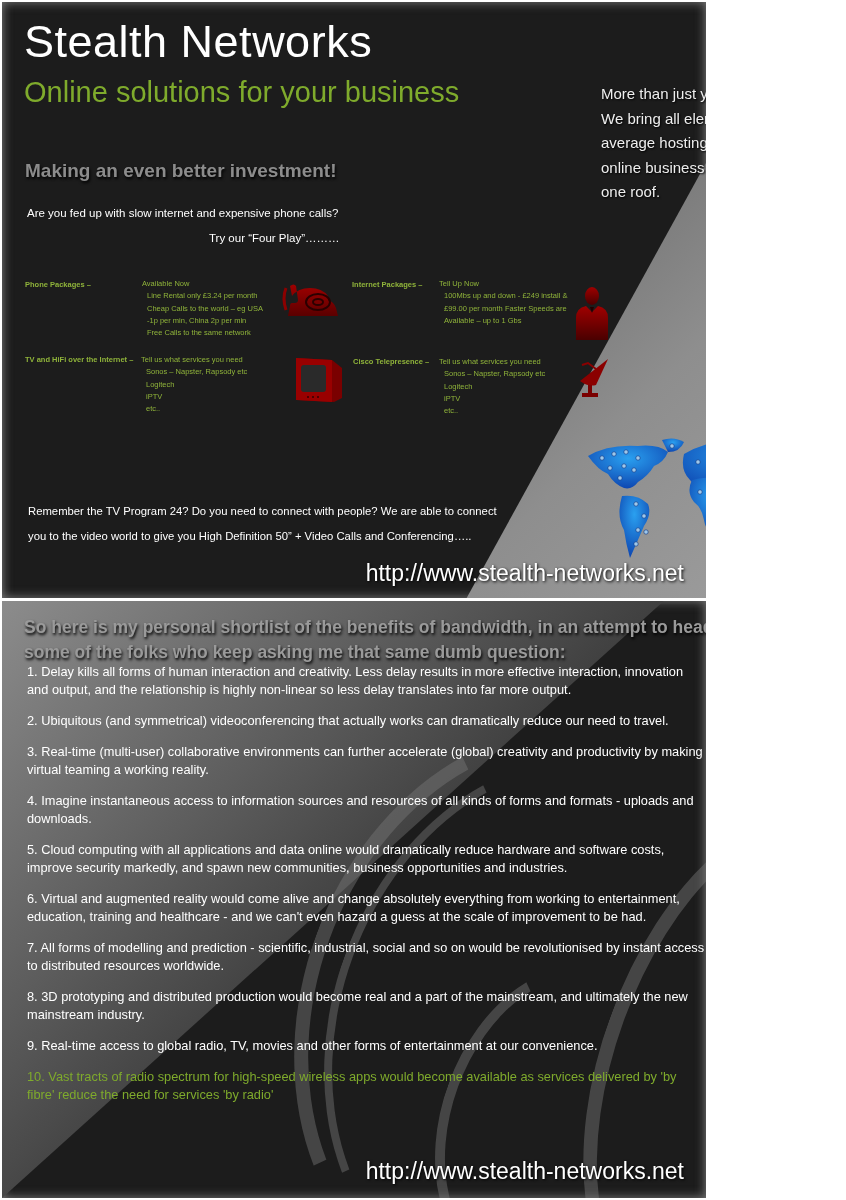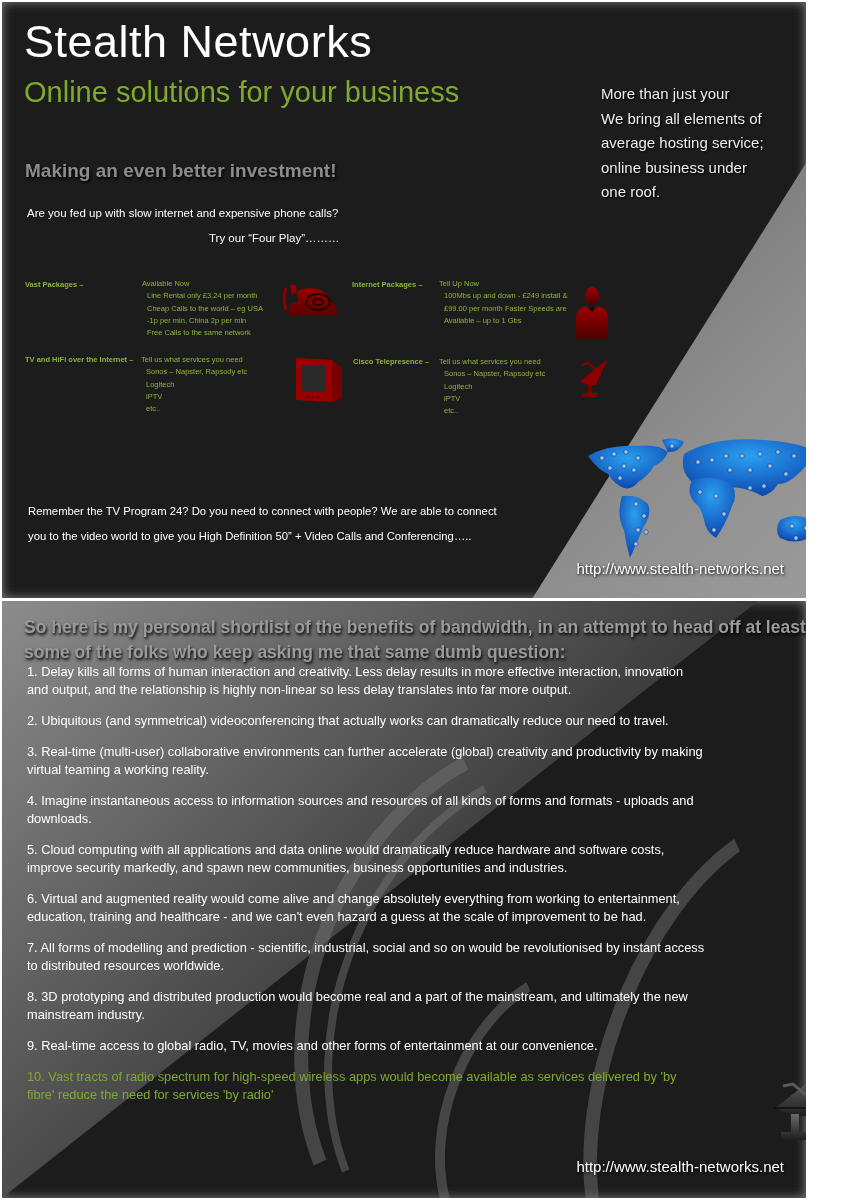--- a/index.html
+++ b/index.html
@@ -1,19 +1,19 @@
 <!DOCTYPE html>
 <html><head>
 <meta charset="utf-8">
 <style>
   html, body { margin: 0; padding: 0; background: #ffffff; }
   body { width: 846px; height: 1200px; position: relative; overflow: hidden; font-family: "Liberation Sans", sans-serif; }
 
   .panel {
-    position: absolute; left: 2px; width: 804px; overflow: hidden;
+    position: absolute; left: 2px; width: 704px; overflow: hidden;
     background: #1c1c1c;
     box-shadow: inset 8px 0 10px -6px rgba(120,120,120,0.8), inset -8px 0 10px -6px rgba(120,120,120,0.8), inset 0 -8px 10px -6px rgba(120,120,120,0.7), inset 0 8px 10px -6px rgba(120,120,120,0.7);
   }
   #panel-top { top: 2px; height: 596px; }
   #panel-bottom { top: 601px; height: 597px; }
   .diag-top-bg {
     position: absolute; inset: 0;
     clip-path: polygon(100% 27%, 100% 100%, 66% 100%);
     background: linear-gradient(135deg, #2d2d2d 0%, #5a5a5a 40%, #8e8e8e 80%, #9a9a9a 100%);
   }
@@ -36,21 +36,21 @@
   .intro { position: absolute; left: 25px; top: 205px; font-size: 11.5px; color: #ffffff; }
   .tryour { position: absolute; left: 207px; top: 230px; font-size: 11.5px; color: #ffffff; }
 
   .pkg-label { position: absolute; font-size: 7.5px; font-weight: bold; color: #8fb33a; }
   .pkg-lines { position: absolute; font-size: 7.5px; line-height: 12.3px; color: #8fb33a; }
   .pkg-lines .first { margin-left: -5px; }
 
   .icon-red { position: absolute; }
 
   .tvpara { position: absolute; left: 26px; top: 497px; font-size: 11.3px; line-height: 25px; color: #ffffff; }
-  .url { position: absolute; right: 22px; font-size: 15px; color: #ffffff; text-shadow: 1px 1px 3px #000; }
+  .url { position: absolute; right: 22px; font-size: 23px; color: #ffffff; text-shadow: 1px 1px 3px #000; }
 
   .map { position: absolute; left: 578px; top: 432px; width: 244px; height: 128px; }
 
   .b-headline { position: absolute; left: 22px; top: 615px; width: 810px; font-size: 17.5px; line-height: 25px; font-weight: bold; color: #9a9a9a; text-shadow: 1px 2px 3px #000; }
   .benefits { position: absolute; left: 25px; top: 674px; width: 680px; }
   .benefit { font-size: 12.8px; line-height: 18px; color: #ffffff; margin-bottom: 13px; }
   .benefit.green { color: #7fab2c; }
   .dish { position: absolute; left: 755px; top: 1068px; width: 80px; height: 80px; }
 </style>
 </head>
@@ -67,21 +67,21 @@
     <div>We bring all elements of</div>
     <div>average hosting service;</div>
     <div>online business under</div>
     <div>one roof.</div>
   </div>
 
   <div class="headline">Making an even better investment!</div>
   <div class="intro">Are you fed up with slow internet and expensive phone calls?</div>
   <div class="tryour">Try our “Four Play”………</div>
 
-  <div class="pkg-label" style="left:23px;top:278px;">Vast Packages  –</div>
+  <div class="pkg-label" style="left:23px;top:278px;">Phone Packages  –</div>
   <div class="pkg-lines" style="left:145px;top:276px;">
     <div class="first">Available Now</div>
     <div>Line Rental only £3.24 per month</div>
     <div>Cheap Calls to the world – eg USA</div>
     <div>-1p per min, China 2p per min</div>
     <div>Free Calls to the same network</div>
   </div>
   <svg class="icon-red" style="left:278px;top:280px;" width="64" height="38" viewBox="0 0 64 38">
     <defs>
         <linearGradient id="rg1" x1="0" y1="0" x2="0" y2="1">

